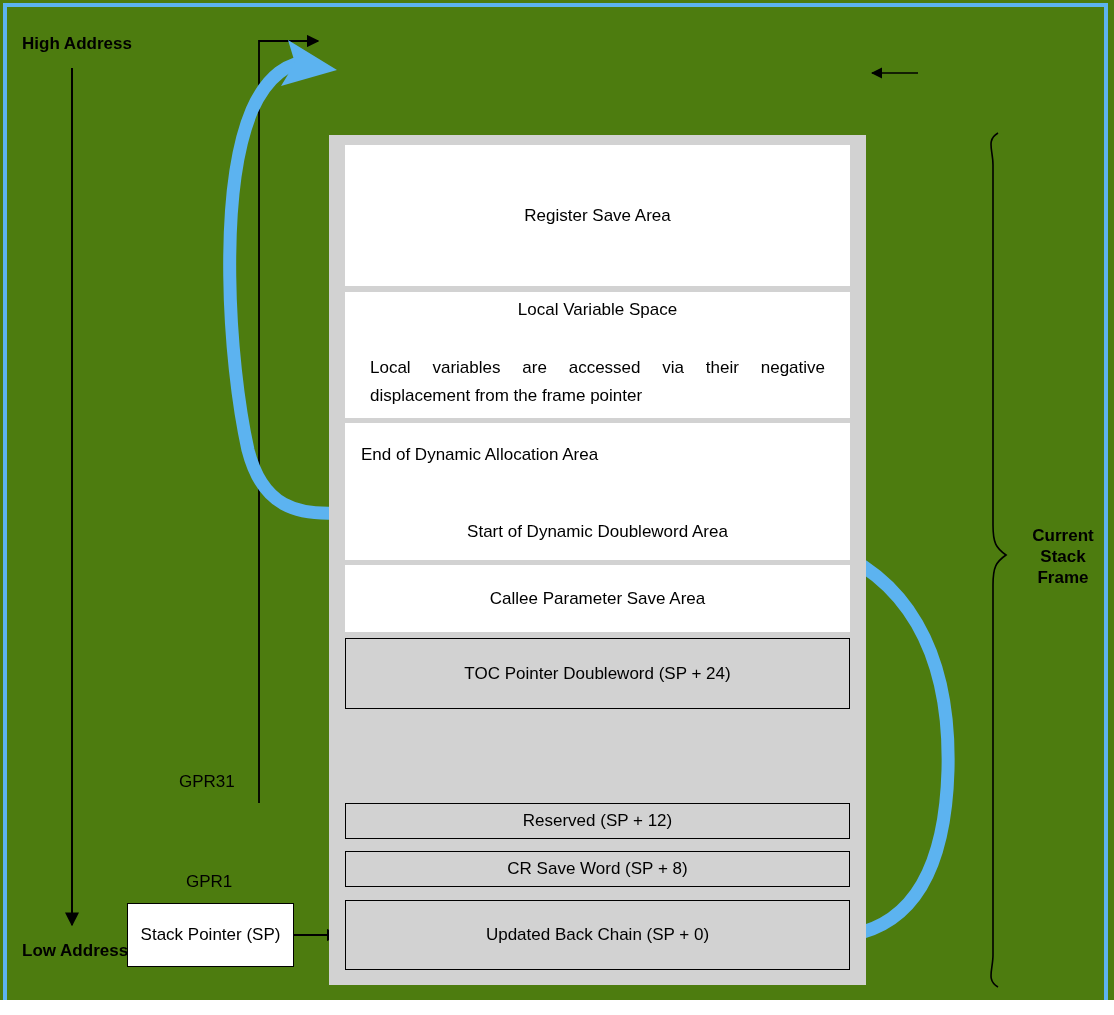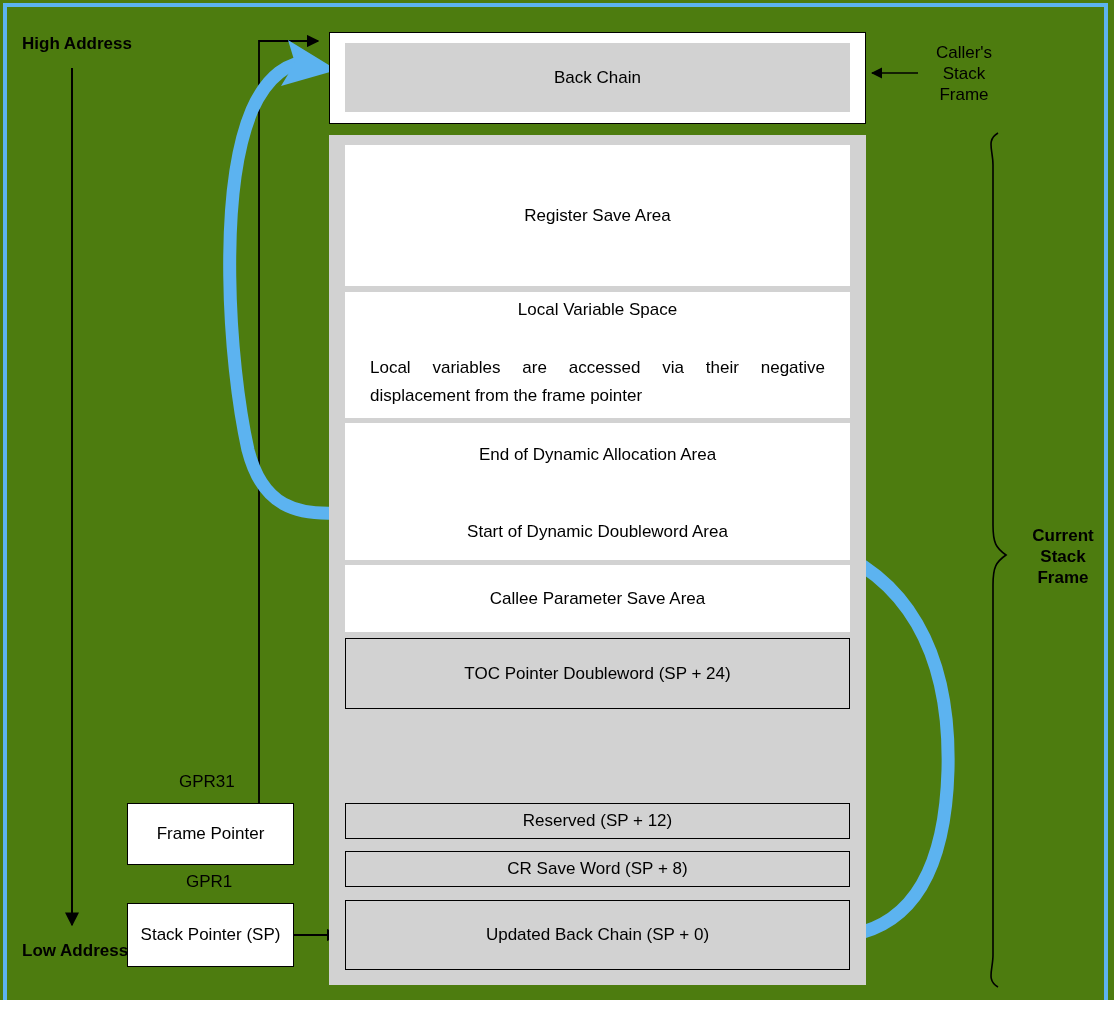--- a/index.html
+++ b/index.html
@@ -143,21 +143,21 @@
   #cell-local-var       { top: 157px; height: 126px; gap: 24px; }
   #cell-dynamic         { top: 288px; height: 137px; }
   #cell-callee-param    { top: 430px; height: 67px; }
   #cell-toc             { top: 503px; height: 71px; }
   #cell-lr              { top: 584px; height: 71px; }
   #cell-reserved        { top: 668px; height: 36px; }
   #cell-cr              { top: 716px; height: 36px; justify-content: center; }
   #cell-updated-back    { top: 765px; height: 70px; }
 
   
-  #dynamic-end   { position: absolute; top: 22px; left: 0; width: 100%; text-align: center; }
+  #dynamic-end   { position: absolute; top: 22px; left: 16px; width: 100%; text-align: left; }
   #dynamic-start { position: absolute; top: 99px; left: 0; width: 100%; text-align: center; }
 </style>
 </head>
 <body>
 
 <div id="canvas">
 
   <div id="outer-frame"></div>
 
   <svg id="vector-layer" viewBox="0 0 1114 1015">
@@ -191,45 +191,34 @@
              C 228 360 218 190 252 110
              C 268 74 290 62 308 62" fill="none" stroke="#5cb3f0" stroke-width="13" stroke-linecap="round"></path>
 
     <path d="M 337 70 L 288 40 L 295 63 L 281 86 Z" fill="#5cb3f0"></path>
   </svg>
 
   <div class="lbl" id="high-address-label">High Address</div>
 
   <div class="lbl" id="low-address-label">Low Address</div>
 
-  <div class="lbl" id="callers-frame-label">Caller's
-Stack
-Frame</div>
 
   <div class="lbl" id="current-frame-label">Current
 Stack
 Frame</div>
 
   <div class="lbl" id="gpr31-label">GPR31</div>
 
   <div class="lbl" id="gpr1-label">GPR1</div>
 
-  <div class="reg-box" id="frame-pointer-box">
-    <span>Frame Pointer</span>
-  </div>
 
   <div class="reg-box" id="stack-pointer-box">
     <span>Stack Pointer (SP)</span>
   </div>
 
-  <div id="callers-stack-frame">
-    <div id="back-chain-cell">
-      <span>Back Chain</span>
-    </div>
-  </div>
 
   <div id="current-stack-frame">
 
     <div class="cell white" id="cell-register-save">
       <span class="cell-title">Register Save Area</span>
     </div>
 
     <div class="cell white" id="cell-local-var">
       <span class="cell-title">Local Variable Space</span>
       <span class="cell-body">Local variables are accessed via their negative displacement from the frame pointer</span>

